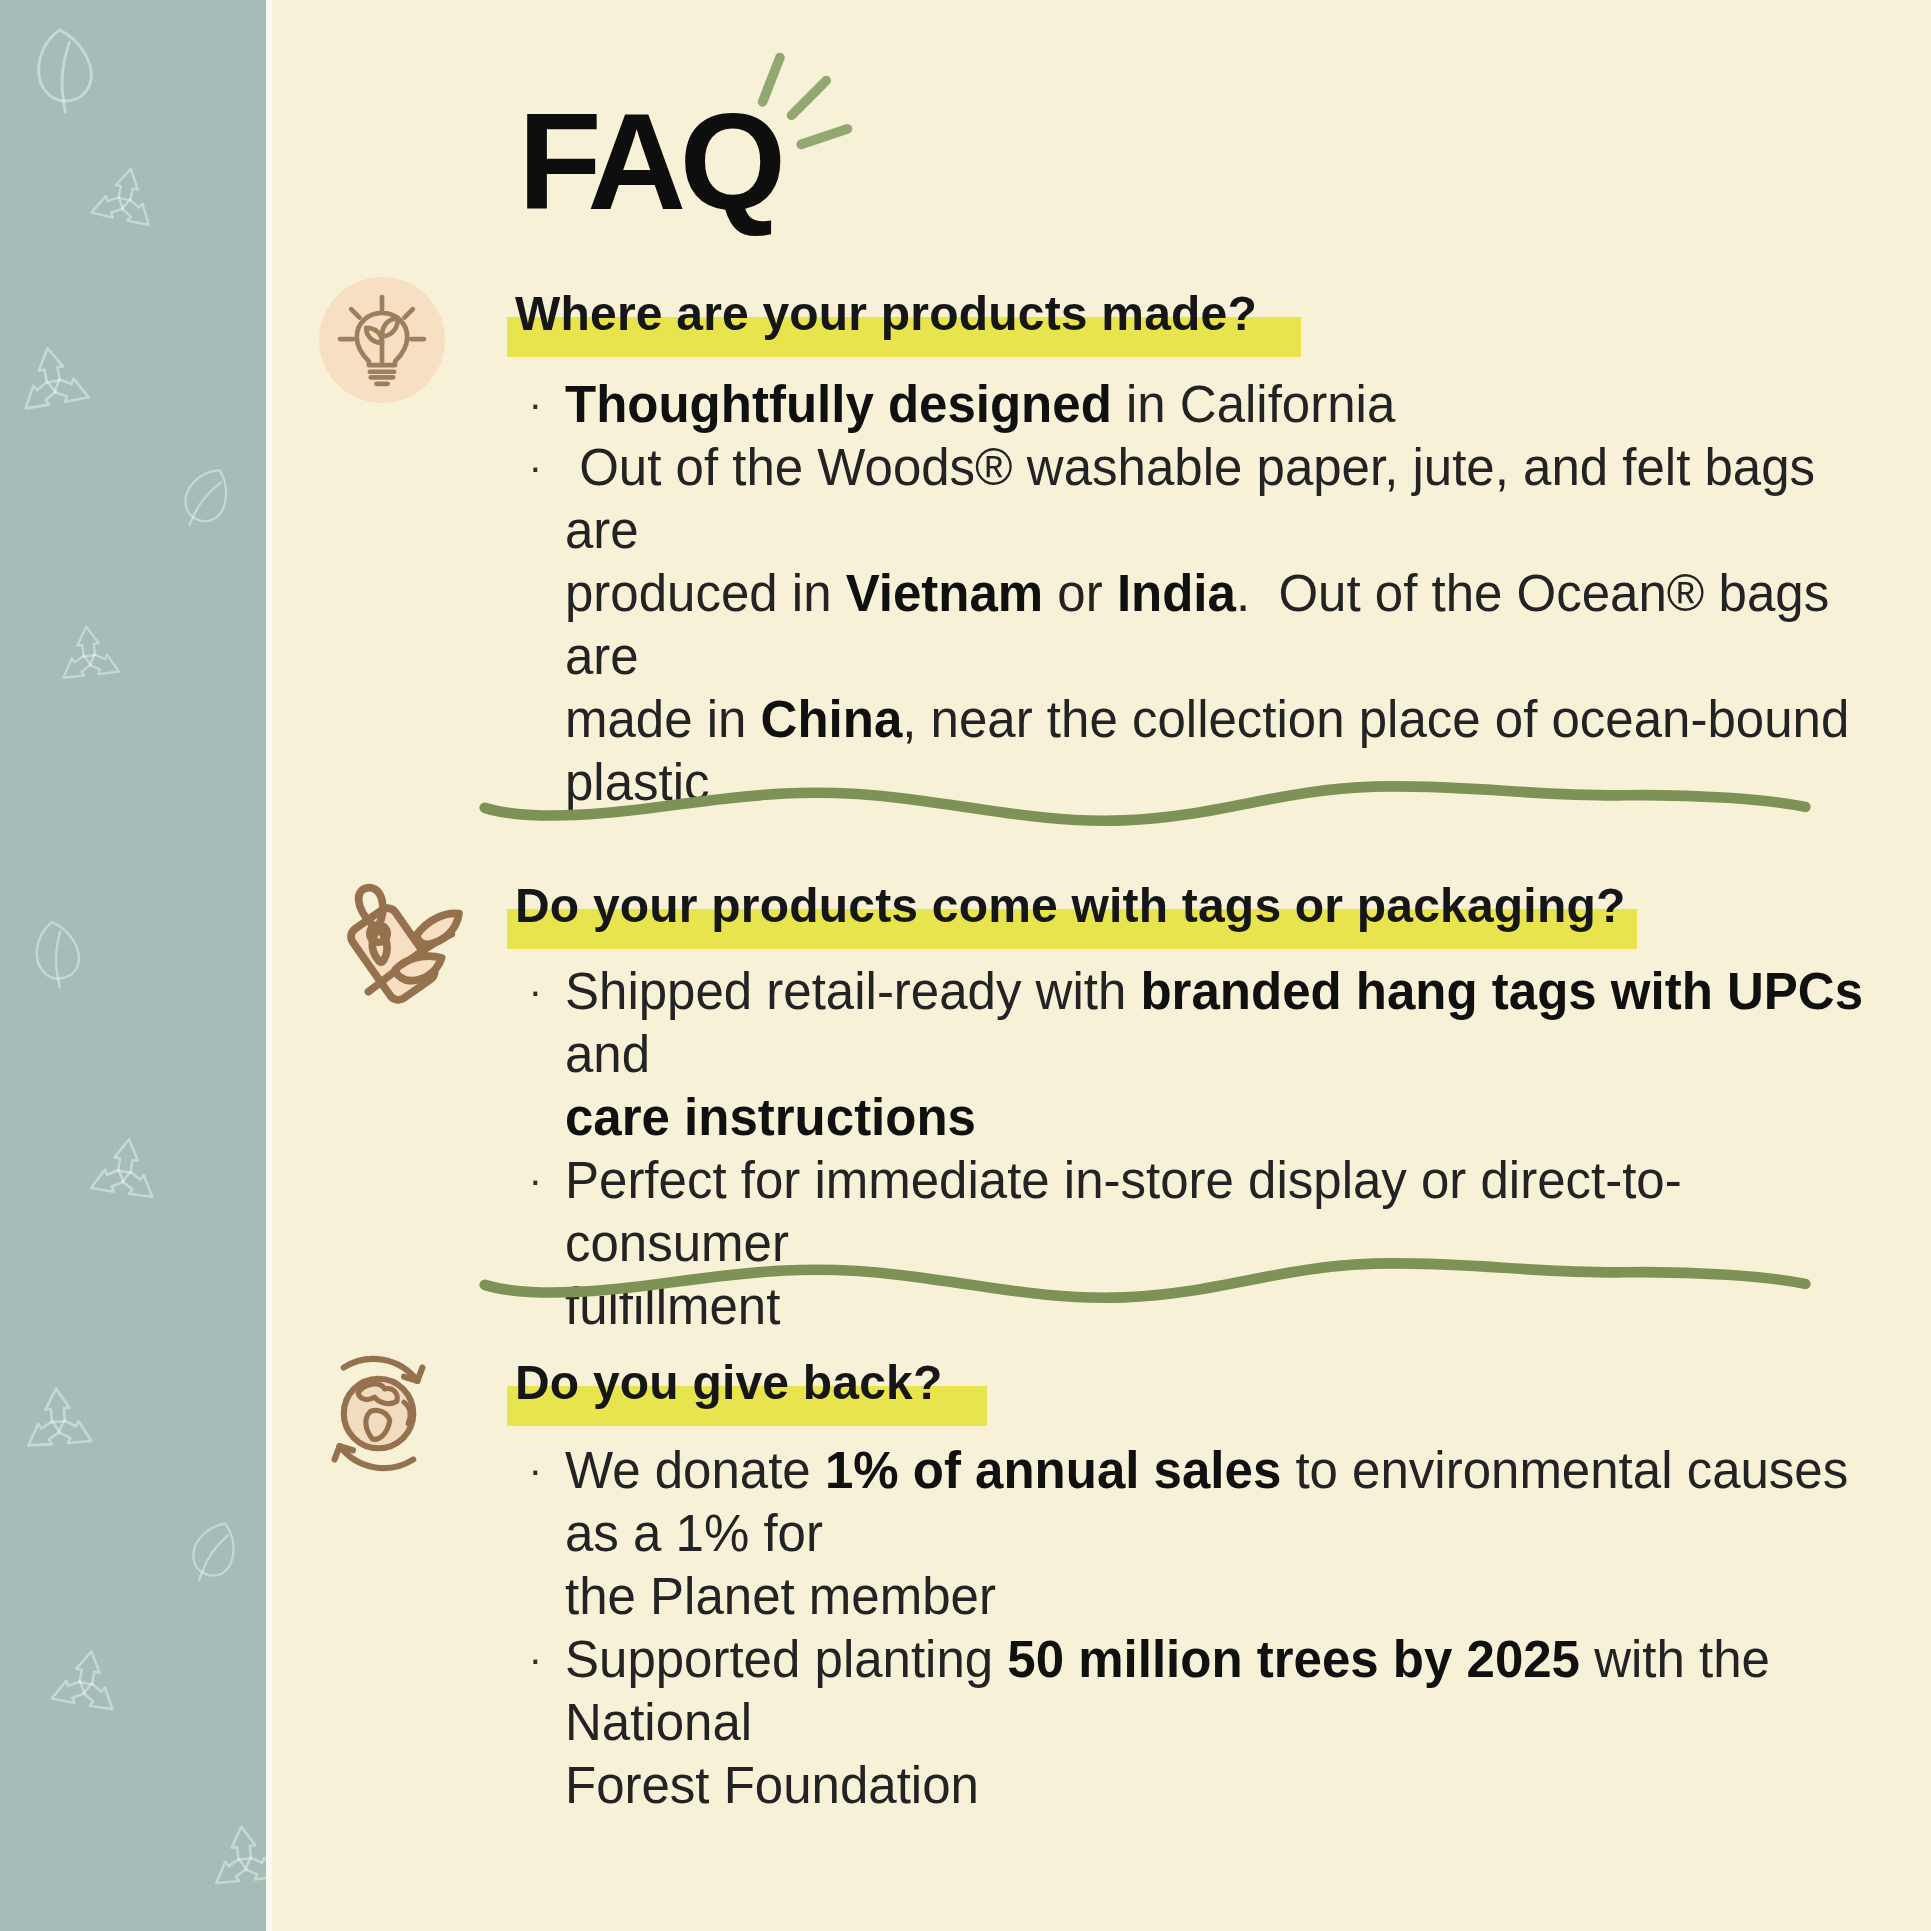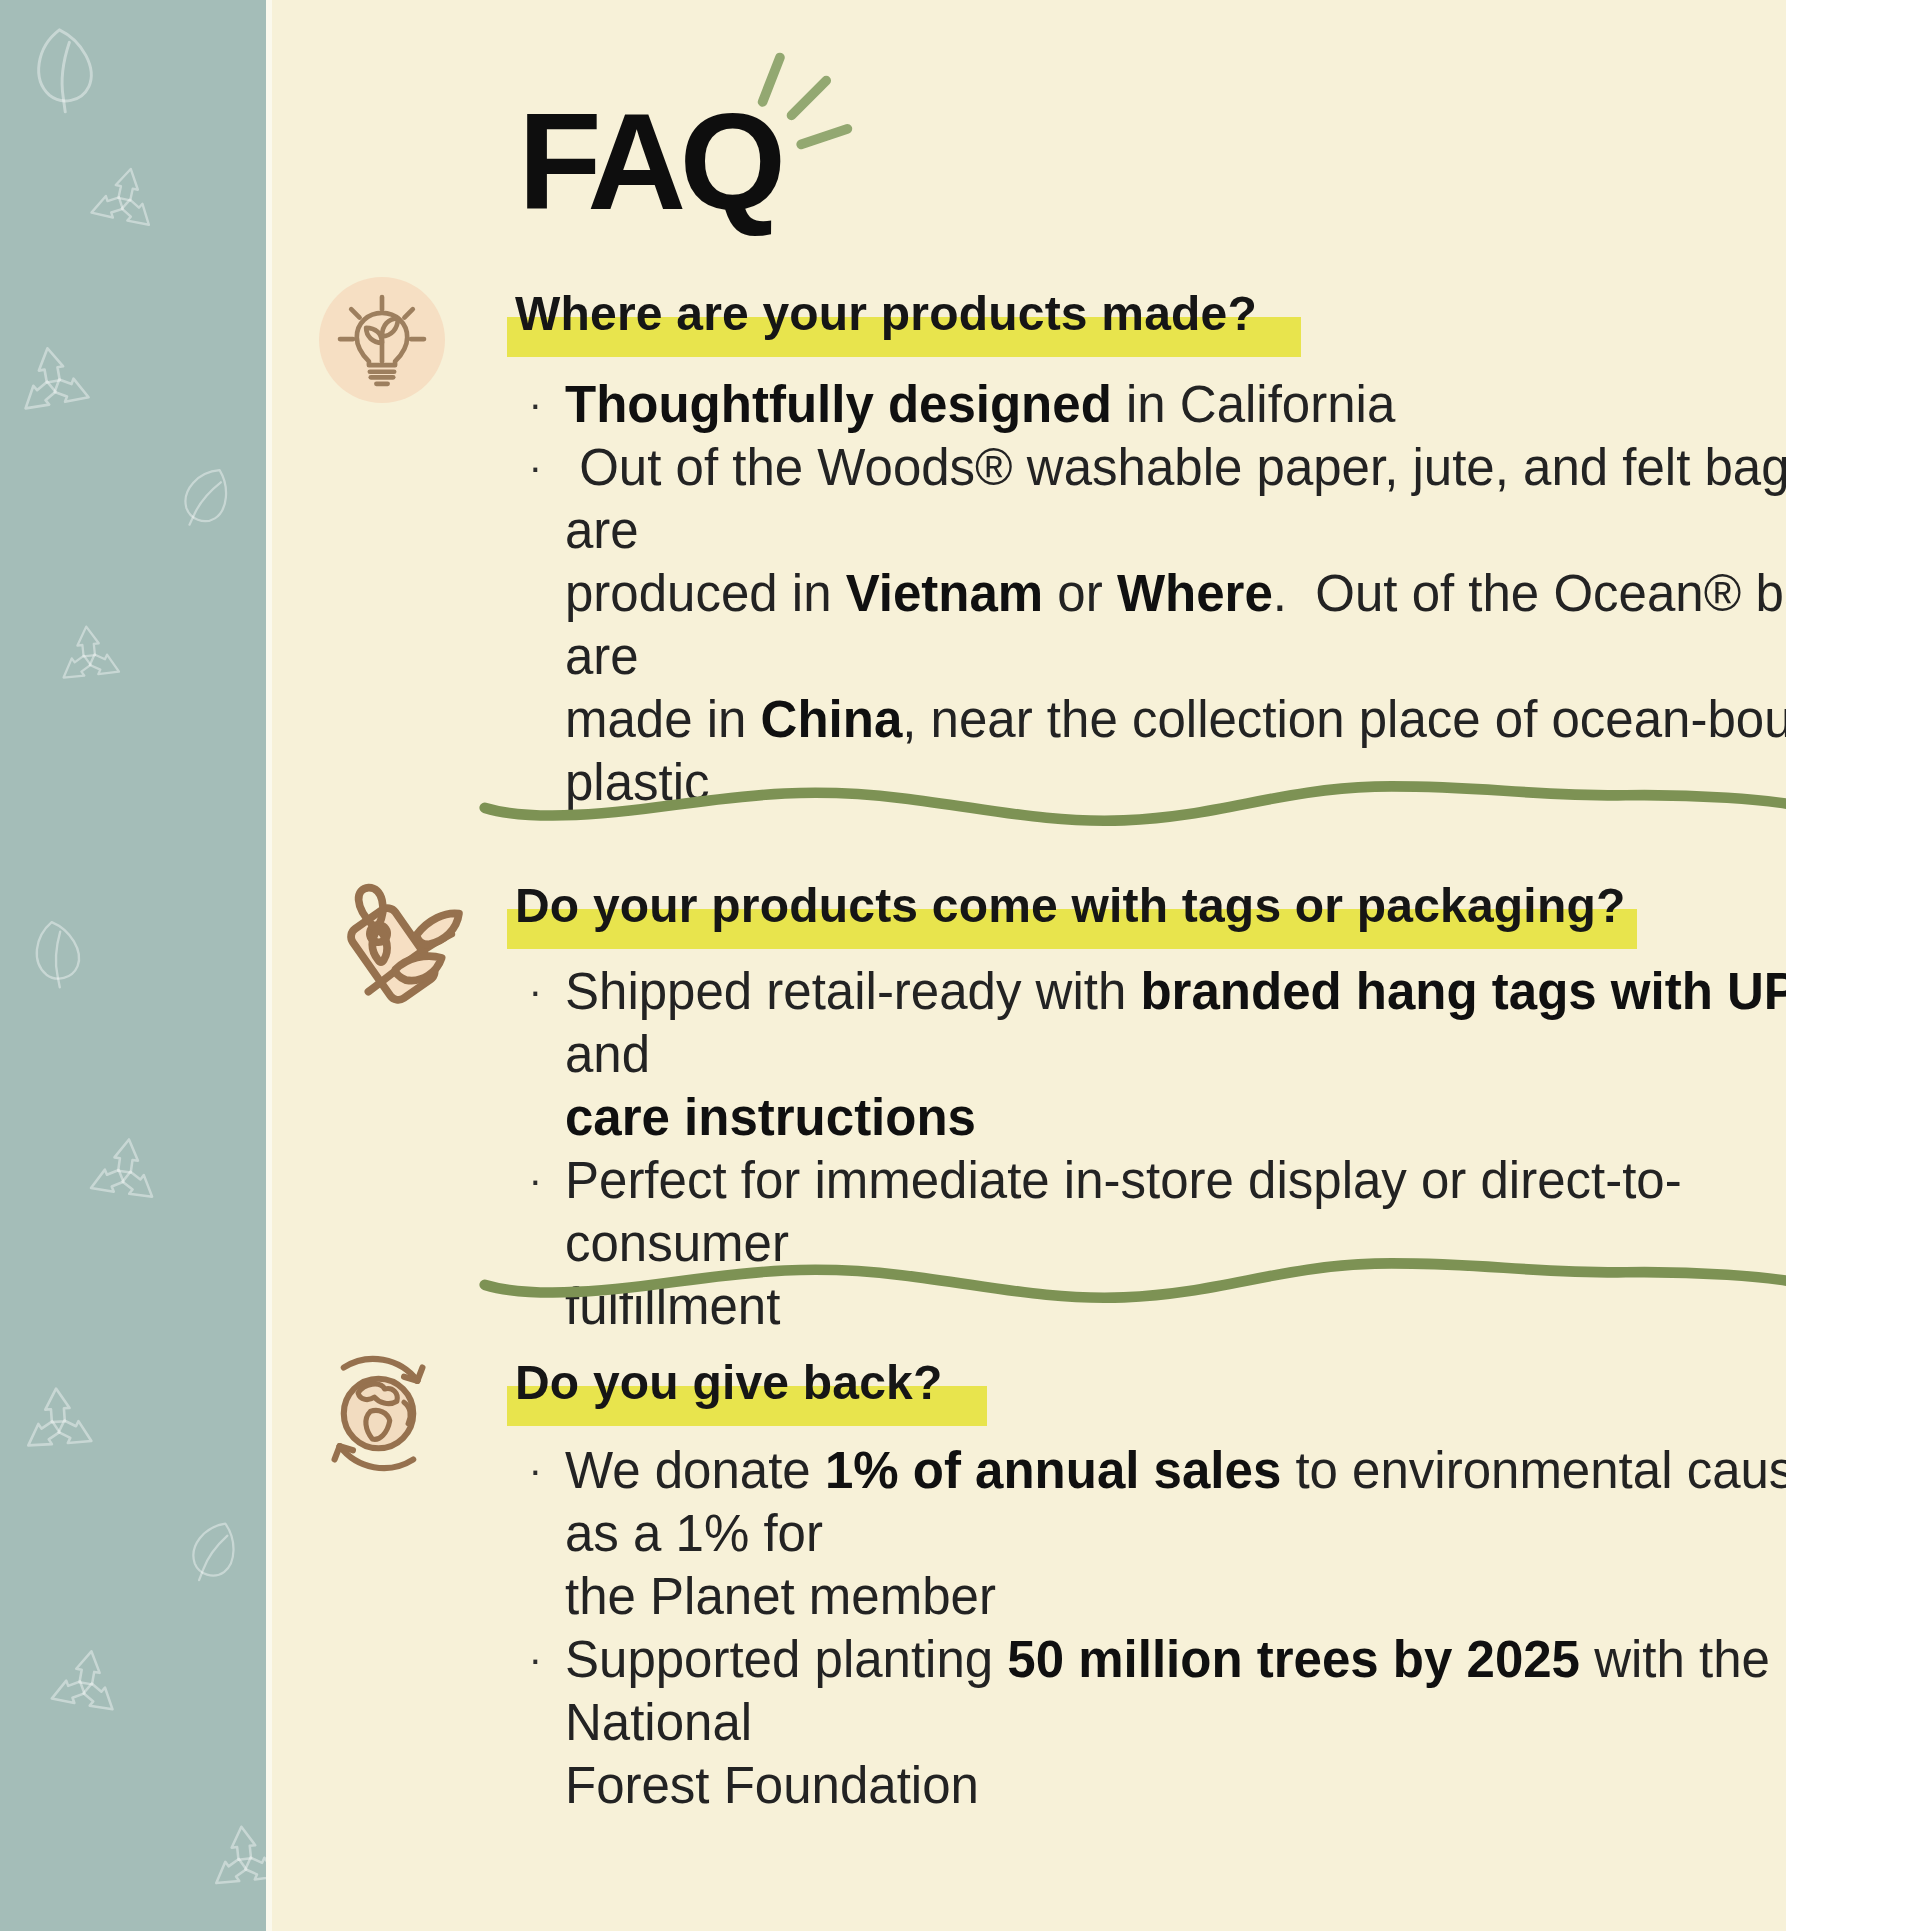--- a/index.html
+++ b/index.html
@@ -1,17 +1,17 @@
 <!DOCTYPE html>
 <html><head>
 <meta charset="utf-8">
 <style>
   html,body{margin:0;padding:0;}
   body{width:1931px;height:1931px;font-family:"Liberation Sans",sans-serif;}
-  .canvas{position:relative;width:1786px;height:1931px;background:#f7f1d8;overflow:hidden;}
+  .canvas{position:relative;width:1931px;height:1931px;background:#f7f1d8;overflow:hidden;}
 
   
   .sidebar{position:absolute;left:0;top:0;width:266px;height:1931px;background:#a4bdb8;overflow:hidden;}
   .sidebar svg{position:absolute;left:0;top:0;}
   .pat{stroke:rgba(255,255,255,0.40);fill:none;stroke-width:3.2px;stroke-linejoin:round;stroke-linecap:round;}
 
   .main-edge{position:absolute;left:266px;top:0;width:5.8px;height:1931px;background:rgba(255,255,255,0.55);}
 
   
   .faq-title{position:absolute;left:518px;top:93px;font-size:137px;font-weight:700;letter-spacing:-6.8px;color:#0e0e0e;line-height:1.0;}
@@ -149,21 +149,21 @@
   <div class="heading h1">
     <span class="hl">Where are your products made?</span>
   </div>
   <div class="heading h3">
     <span class="hl">Do you give back?</span>
   </div>
 
   <ul class="bullets b1">
       <li><b>Thoughtfully designed</b><span> in California</span></li>
       <li><span> Out of the Woods® washable paper, jute, and felt bags are
-produced in </span><b>Vietnam</b><span> or </span><b>Where</b><span>.  Out of the Ocean® bags are
+produced in </span><b>Vietnam</b><span> or </span><b>India</b><span>.  Out of the Ocean® bags are
 made in </span><b>China</b><span>, near the collection place of ocean-bound plastic</span></li>
     </ul>
   <ul class="bullets b2">
       <li><span>Shipped retail-ready with </span><b>branded hang tags with UPCs</b><span> and
 </span><b>care instructions</b></li>
       <li><span>Perfect for immediate in-store display or direct-to-consumer
 fulfillment</span></li>
     </ul>
   <ul class="bullets b3">
       <li><span>We donate </span><b>1% of annual sales</b><span> to environmental causes as a 1% for

